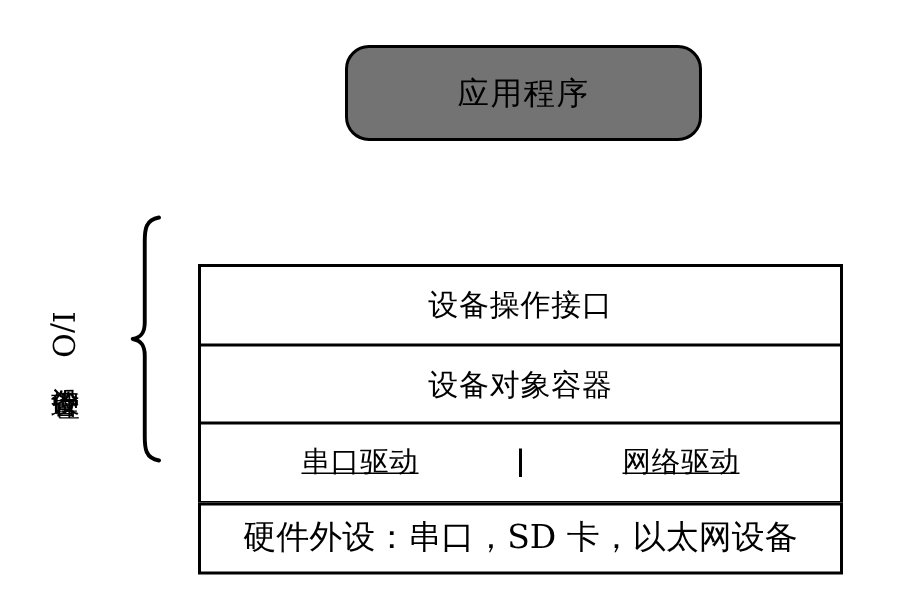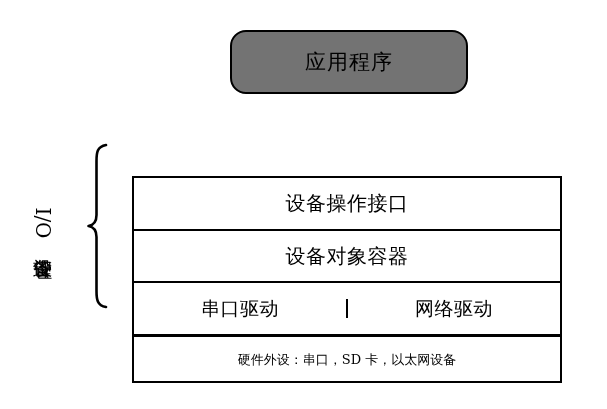--- a/index.html
+++ b/index.html
@@ -97,21 +97,21 @@
   }
   .stack-row {
     flex: 1 1 0;
     display: flex;
     align-items: center;
     justify-content: center;
     box-sizing: border-box;
     border-bottom: 2.5px solid #000000;
     min-height: 0;
   }
-  .stack-row.last { border-bottom: none; }
+  .stack-row.last { border-bottom: none; text-decoration: underline; }
   .stack-row .lbl {
     font-size: 20px;
     line-height: 1;
     letter-spacing: 0.5px;
   }
   #driver-row {
     display: flex;
     flex-direction: row;
     padding: 0;
   }
@@ -139,21 +139,21 @@
     width: 430px;
     height: 48px;
     box-sizing: border-box;
     border: 2.5px solid #000000;
     background: #ffffff;
     display: flex;
     align-items: center;
     justify-content: center;
   }
   #hw-box .lbl {
-    font-size: 13px;
+    font-size: 22px;
     line-height: 1;
     white-space: nowrap;
   }
 </style>
 </head>
 <body>
 
 <div id="app-box">
   <span class="lbl">应用程序</span>
 </div>

